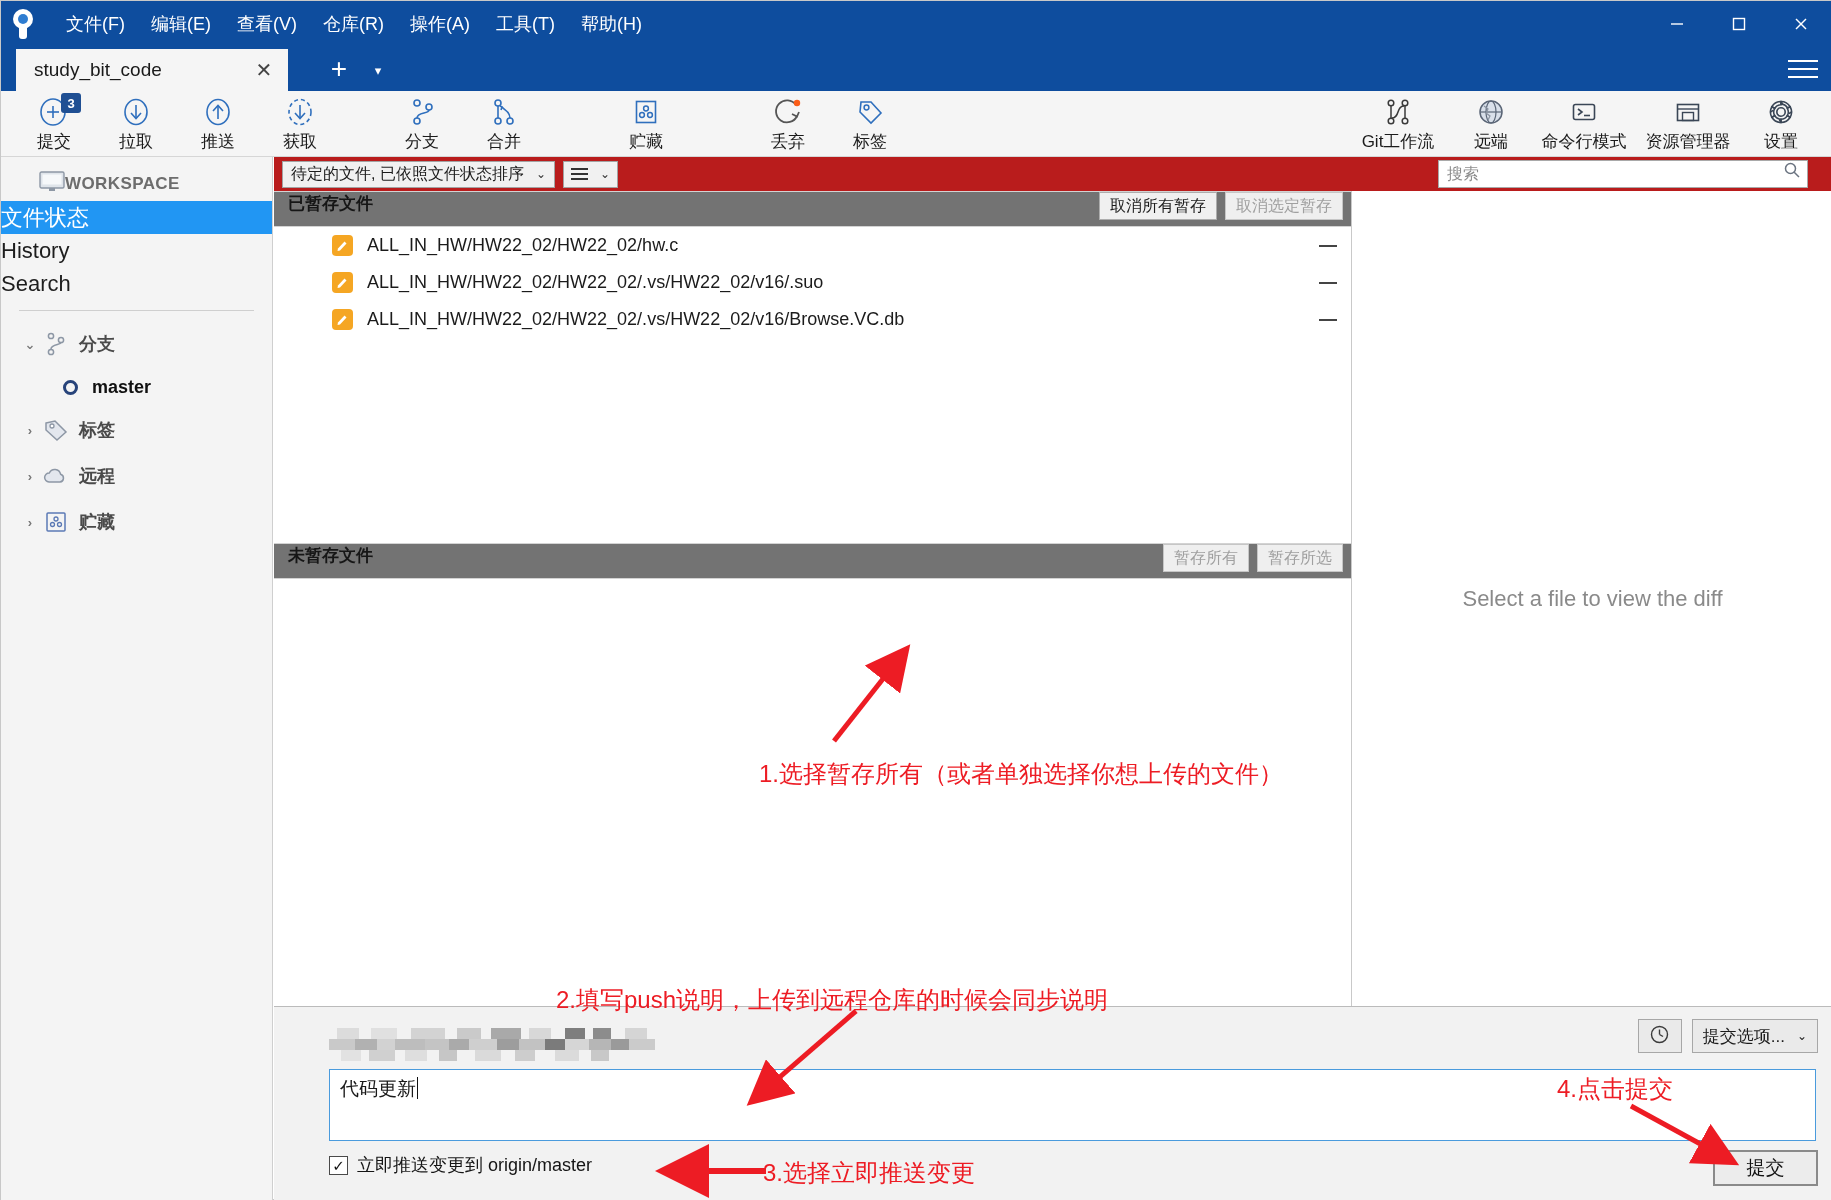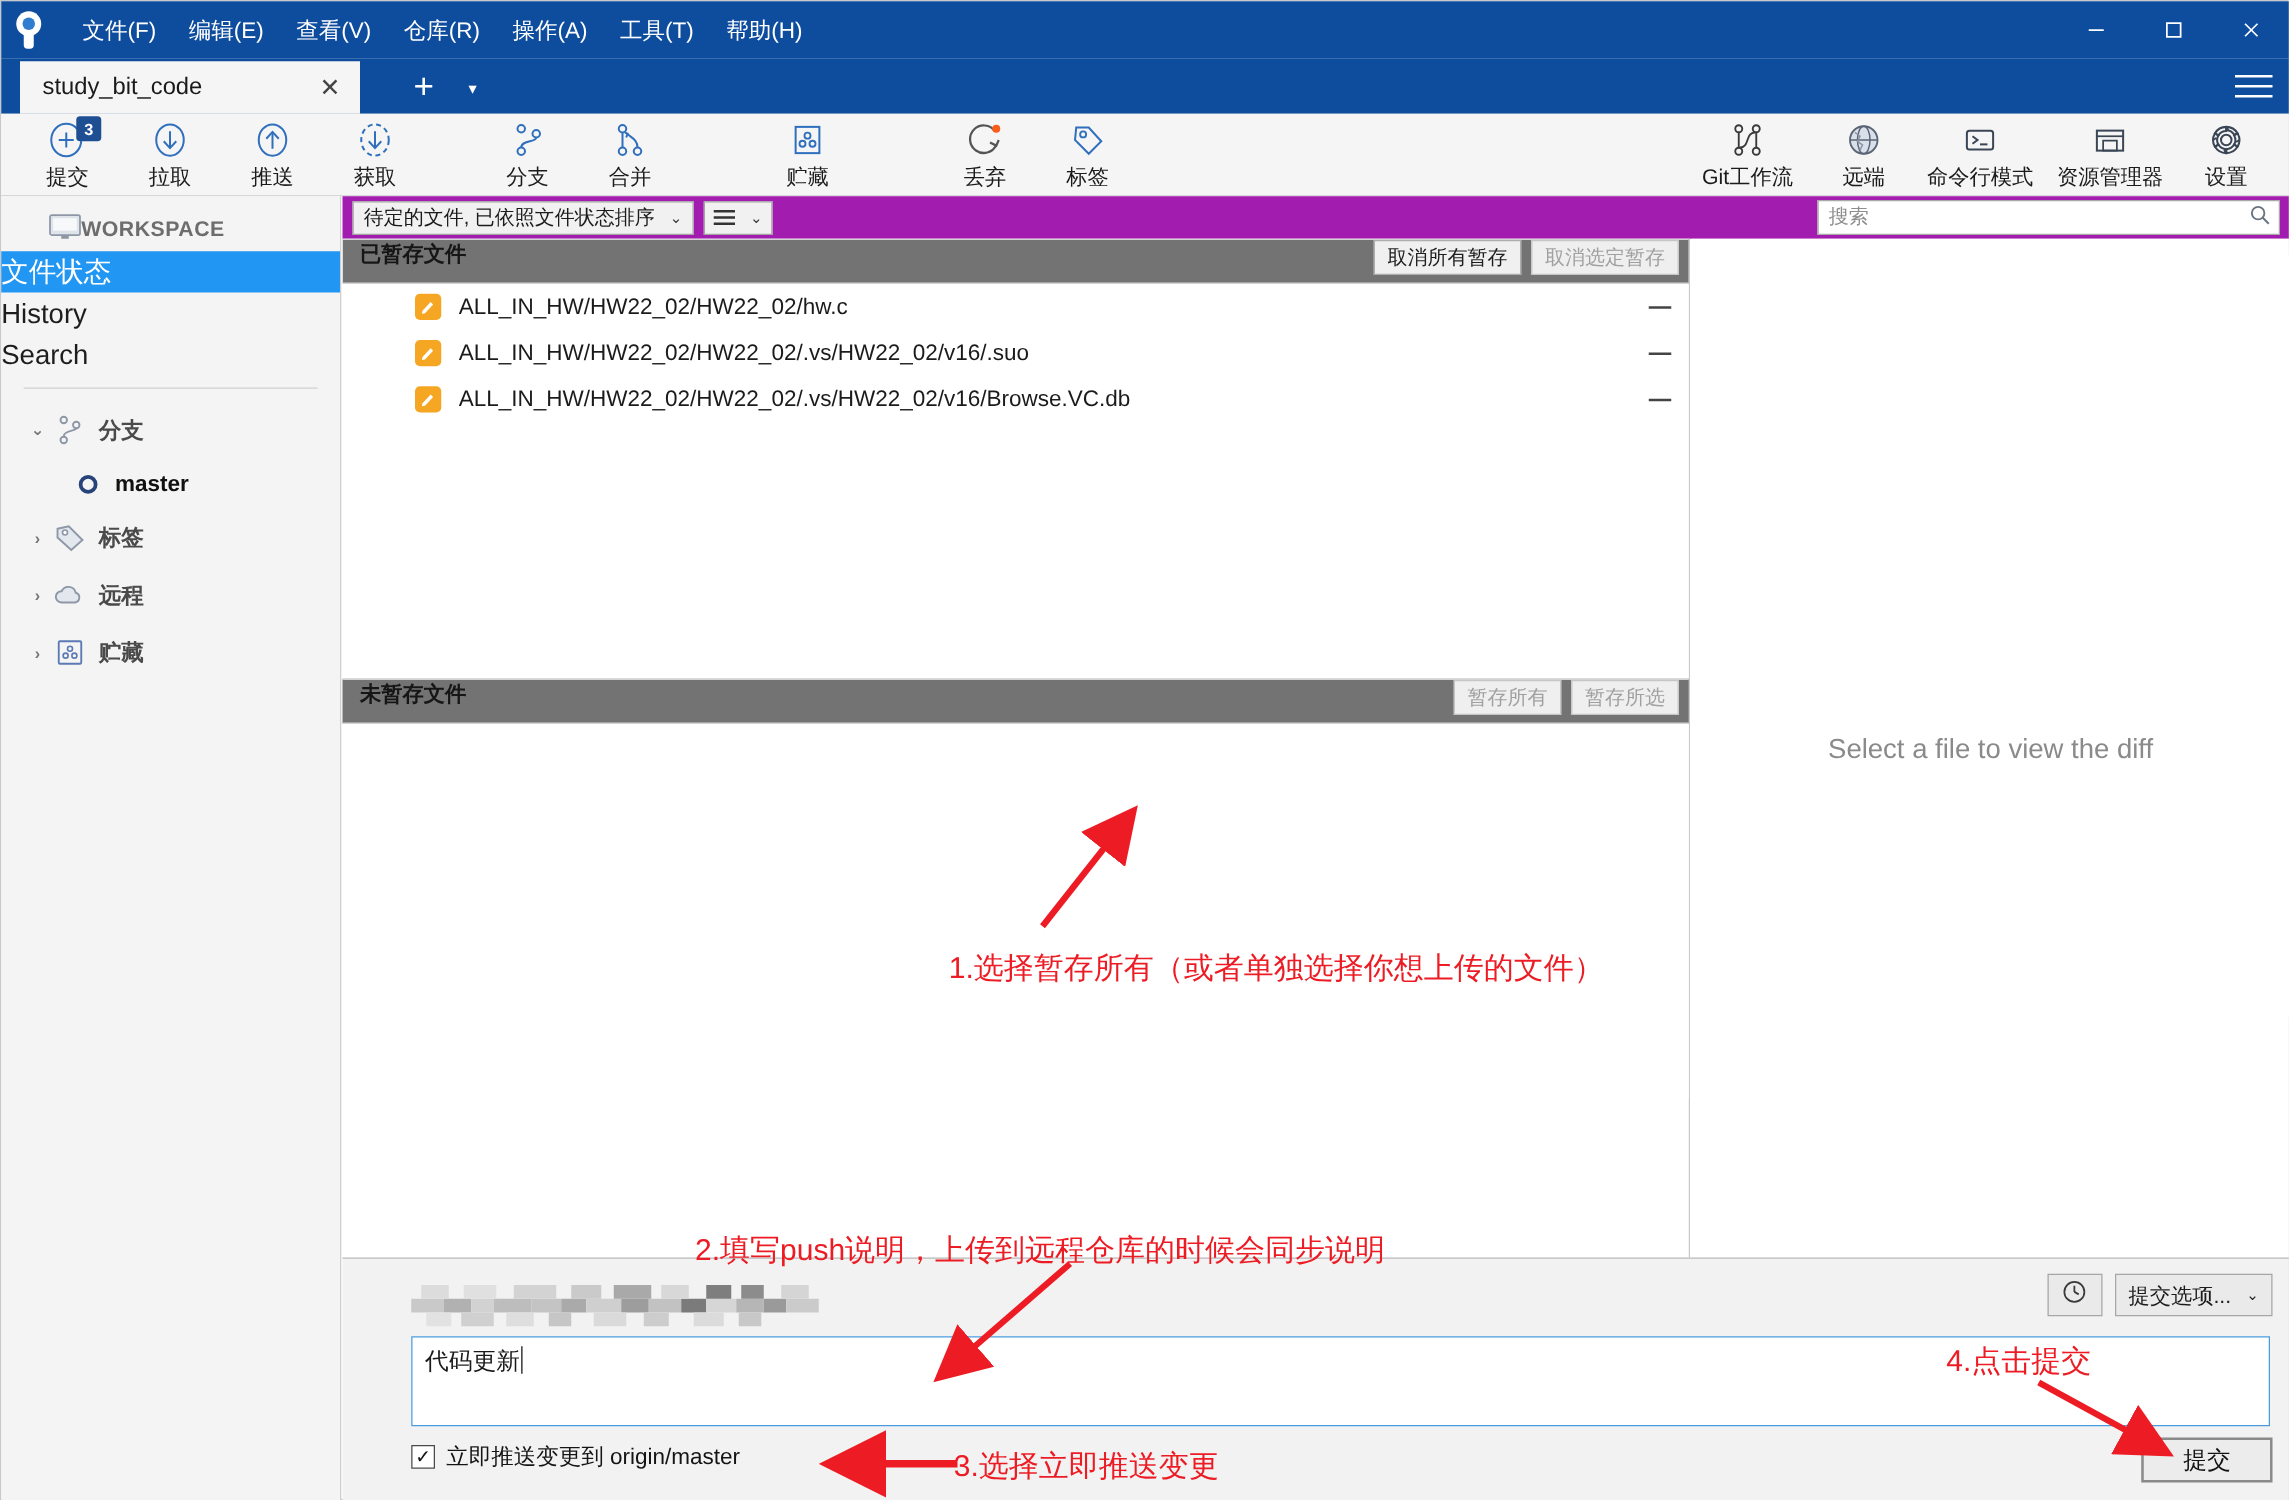--- a/index.html
+++ b/index.html
@@ -169,39 +169,39 @@
   }
   .branch-dot {
     width: 15px; height: 15px; border-radius: 50%;
     border: 3px solid #27437a; margin-right: 14px;
   }
 
   
   .filter-bar {
     position: absolute; left: 273px; top: 156px;
     width: 1558px; height: 34px;
-    background: #a21caf;
+    background: #b91c1c;
     display: flex; align-items: center;
   }
   .combo {
     margin-left: 8px; height: 27px;
     border: 1px solid #a3a3a3; background: #f1f1f1;
     display: flex; align-items: center; padding: 0 8px;
     font-size: 16px; color: #1b1b1b;
   }
   .combo .cv { white-space: nowrap; }
   .combo .cc { margin-left: 12px; font-size: 12px; color: #333; }
   .combo.small { margin-left: 8px; padding: 0 7px; }
   .combo.small .lines { display: flex; flex-direction: column; gap: 3px; }
   .combo.small .lines i { display: block; width: 17px; height: 2px; background: #333; }
   .search-box {
-    position: absolute; right: 8px; top: 3px;
+    position: absolute; right: 24px; top: 3px;
     width: 370px; height: 28px;
     background: #ffffff; border: 1px solid #a9a9a9;
-    display: flex; align-items: center; padding: 0 6px;
+    display: flex; padding: 0 6px;
   }
   .search-box input {
     border: 0; outline: 0; flex: 1; font-size: 16px; color: #333;
     font-family: "Liberation Sans", sans-serif; background: transparent;
   }
   .search-box input::placeholder { color: #8d8d8d; }
 
   .center {
     position: absolute; left: 273px; top: 190px;
     width: 1078px; height: 815px;

